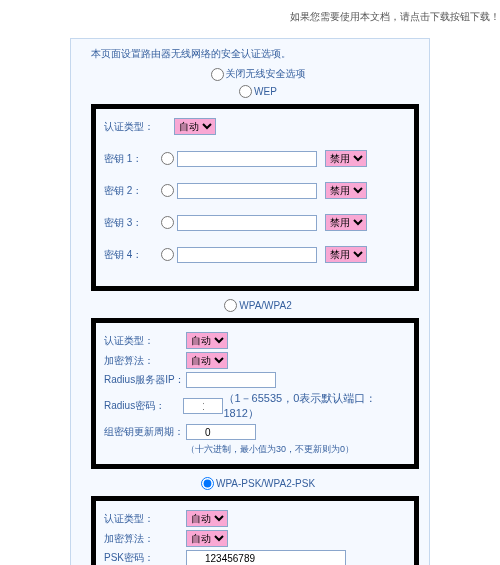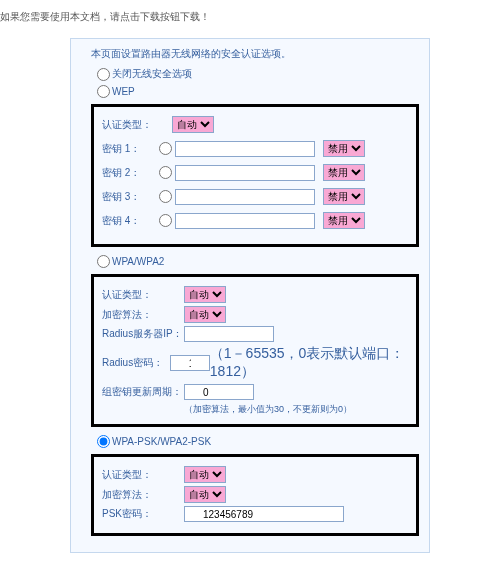--- a/index.html
+++ b/index.html
@@ -5,21 +5,21 @@
   * { box-sizing: border-box; }
   body {
     margin: 0;
     font-family: "Microsoft YaHei", SimSun, sans-serif;
     font-size: 10px;
     background: #fff;
     color: #333;
     width: 500px;
   }
   .top-note {
-    text-align: left;
+    text-align: right;
     font-size: 10px;
     color: #555;
     padding: 10px 0 14px;
     border-radius: 12px;
   }
   .panel {
     width: 360px;
     margin: 0 auto;
     border: 1px solid #c5d8ee;
   }
@@ -36,24 +36,25 @@
   .intro {
     color: #355f9e;
     font-size: 10px;
     margin-bottom: 6px;
   }
   .radio-row {
     display: flex;
     align-items: center;
     margin: 4px 0 4px 6px;
     color: #355f9e;
+    justify-content: center;
   }
   input[type="radio"] { margin: 0 2px 0 0; }
   .section {
-    border: 3px solid #000000;
+    border: 5px solid #000000;
     padding: 6px 8px 8px;
     margin: 6px 0 8px;
     background: #f5f9ff;
   }
   .row {
     display: flex;
     align-items: center;
     margin: 3px 0;
   }
   .lbl {
@@ -73,39 +74,39 @@
     height: 17px;
   }
   input[type="text"] {
     font-size: 10px;
     border: 1px solid #8aa6cc;
     height: 16px;
     padding: 0 18px;
   }
   .hint {
     color: #355f9e;
-    font-size: 14px;
+    font-size: 11px;
     margin-left: 0;
   }
   .hint-row {
     color: #355f9e;
     font-size: 9px;
     margin-left: 82px;
   }
   .wep-header {
     display: flex;
     margin-top: 4px;
   }
   .wep-col-lbl { width: 70px; color:#355f9e; }
   .wep-col-pw  { width: 150px; color:#355f9e; }
   .wep-col-type{ width: 60px; color:#355f9e; }
   .wep-row {
     display: flex;
     align-items: center;
-    margin: 7px 0;
+    margin: 15px 0;
   }
   .wep-key-lbl { width: 55px; color:#355f9e; }
   .wep-radio-cell { width: 18px; display:flex; justify-content:center; }
   .wep-input { width: 140px; }
   .wep-sel { margin-left: 8px; }
 </style>
 </head>
 <body>
 
 <div class="top-note">如果您需要使用本文档，请点击下载按钮下载！</div>
@@ -182,21 +183,21 @@
       </div>
       <div class="row">
         <span class="lbl-wide">Radius密码：</span>
         <input type="text" style="width: 40px;" value="1812">
         <span class="hint">（1－65535，0表示默认端口：1812）</span>
       </div>
       <div class="row">
         <span class="lbl-wide">组密钥更新周期：</span>
         <input type="text" style="width: 70px;" value="0">
       </div>
-      <div class="hint-row">（加密算法，最小值为30，不更新则为0）</div>
+      <div class="hint-row">（十六进制，最小值为30，不更新则为0）</div>
     </div>
 
     <div class="radio-row">
       <input type="radio" name="sec" checked="" style="">
       <span>WPA-PSK/WPA2-PSK</span>
     </div>
     <div class="section">
       <div class="row">
         <span class="lbl-wide">认证类型：</span>
         <select><option>自动</option></select>

